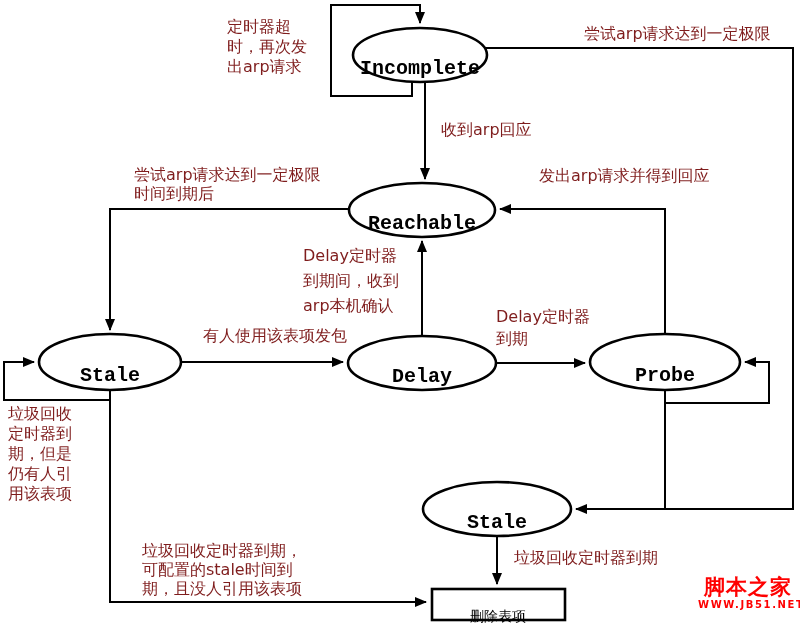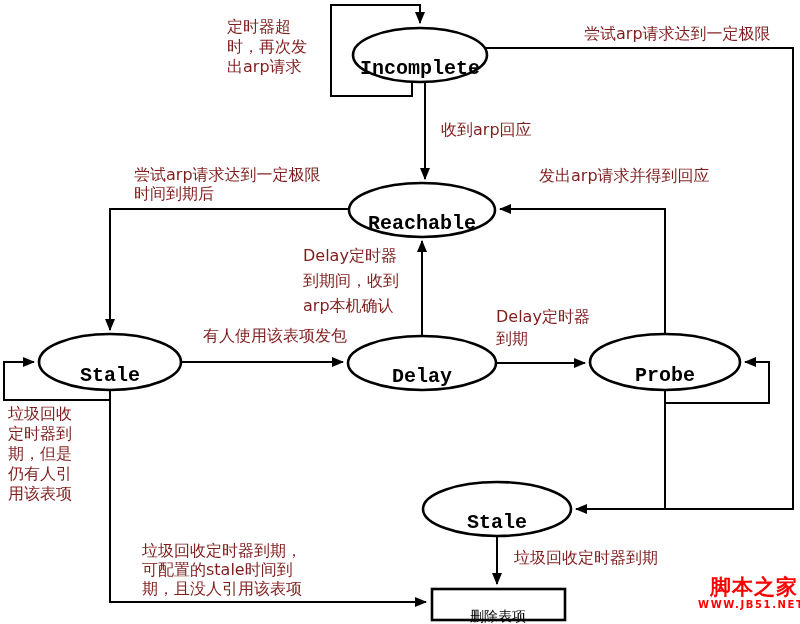--- a/index.html
+++ b/index.html
@@ -133,18 +133,18 @@
   <div class="lbl" style="left:8px; top:404px;">垃圾回收
 定时器到
 期，但是
 仍有人引
 用该表项</div>
   <div class="lbl" style="left:142px; top:541px; line-height:19px;">垃圾回收定时器到期，
 可配置的stale时间到
 期，且没人引用该表项</div>
   <div class="lbl" style="left:514px; top:548px;">垃圾回收定时器到期</div>
 
-  <div id="watermark" style="color: rgb(254, 0, 0); text-align: right;">
+  <div id="watermark" style="color: rgb(254, 0, 0);">
     <div class="wm-name">脚本之家</div>
     <div class="wm-url">WWW.JB51.NET</div>
   </div>
 
 </div>
 
 </body></html>

